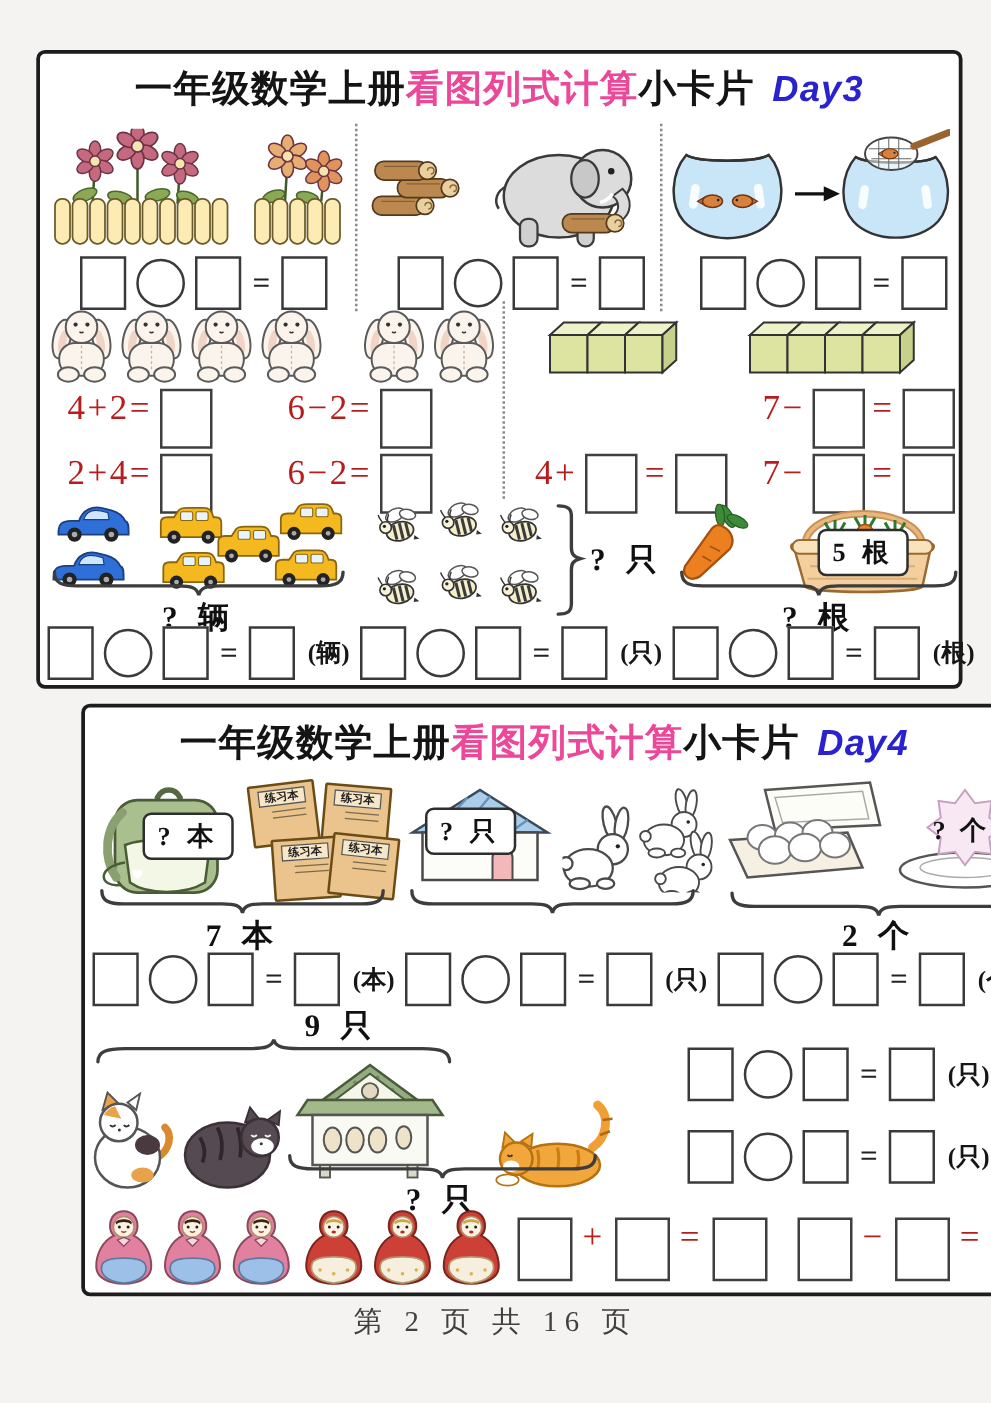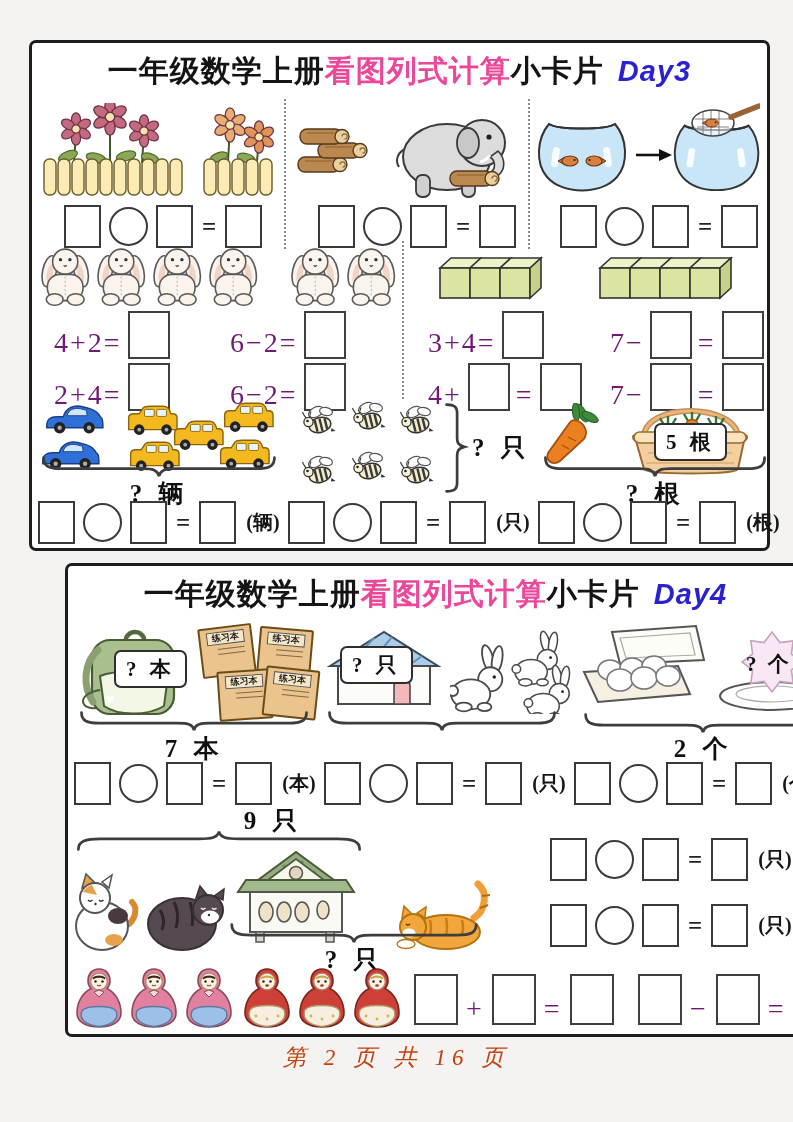--- a/index.html
+++ b/index.html
@@ -15,43 +15,43 @@
   .t-red{color:#ec4899;}
   .t-day{color:#2a22cf;font-style:italic;margin-left:14px;font-size:29px;}
   .vdots{position:absolute;width:0;border-left:2.5px dotted #8a8a8a;}
   .pic{position:absolute;}
   .strip{position:absolute;display:flex;align-items:center;gap:8px;}
   .sq{width:33px;height:39px;border:2.4px solid #3a3a3a;background:#fff;flex:none;}
   .circ{width:35px;height:35px;border:2.4px solid #3a3a3a;border-radius:50%;background:#fff;flex:none;}
   .eqs{font-family:"Liberation Serif",serif;font-weight:bold;font-size:25px;color:#222;margin:0 1px;}
   .unit{font-family:"Liberation Serif",serif;font-size:20px;font-weight:bold;color:#161616;
         white-space:nowrap;margin-left:2px;}
-  .eq{position:absolute;display:flex;align-items:flex-end;font-family:"Liberation Serif",serif;
-      font-size:28px;color:#701a75;letter-spacing:2px;}
+  .eq{position:absolute;display:flex;align-items:flex-start;font-family:"Liberation Serif",serif;
+      font-size:28px;color:#b91c1c;letter-spacing:2px;}
   .eq .box{width:38px;height:44px;border:2.4px solid #3f3f3f;background:#fff;margin-left:6px;flex:none;}
   .eq .box.mid{margin-right:6px;}
   .eq .box.big{width:40px;height:47px;margin:0 4px;}
   .eq .op{margin:0 4px;}
   .qlabel{position:absolute;font-family:"Liberation Serif",serif;font-weight:bold;
           font-size:25px;color:#101010;letter-spacing:5px;text-align:center;white-space:nowrap;}
   .brace{position:absolute;overflow:visible;}
   .brace path{fill:none;stroke:#3d3d3d;stroke-width:2.7;stroke-linecap:round;
               vector-effect:non-scaling-stroke;}
   .tagbox{position:absolute;background:#fff;border:2.2px solid #2e2e2e;border-radius:7px;
           font-family:"Liberation Serif",serif;font-weight:bold;font-size:21px;color:#111;
           padding:3px 10px;letter-spacing:4px;white-space:nowrap;}
   .starlabel{position:absolute;font-family:"Liberation Serif",serif;font-weight:bold;
              font-size:21px;color:#111;letter-spacing:3px;white-space:nowrap;}
   .notebook{position:absolute;width:50px;height:46px;background:#eac48c;border:2px solid #6b4c16;
             border-radius:2px;}
   .nb-title{margin:3px auto 2px;width:36px;text-align:center;font-size:9px;font-weight:bold;
             color:#1c1c1c;border:1px solid #555;background:#f6e7c8;line-height:11px;}
   .nb-line{height:0;border-bottom:1.6px solid #7a6a4a;margin:4px 7px 0 16px;}
   .footer{position:absolute;top:1042px;left:0;width:100%;text-align:center;
-          font-family:"Liberation Serif",serif;font-size:23px;color:#c2410c;letter-spacing:6px;font-style:italic;}
+          font-family:"Liberation Serif",serif;font-size:23px;color:#404040;letter-spacing:6px;}
 </style>
 </head>
 <body>
 
 <svg width="0" height="0" style="position:absolute">
 <defs>
   <g id="flw" stroke="#6b3344" stroke-width="1.2">
     <g fill="currentColor">
       <ellipse cy="-9" rx="4.6" ry="7.2"></ellipse>
       <ellipse cy="-9" rx="4.6" ry="7.2" transform="rotate(60)"></ellipse>
@@ -305,24 +305,20 @@
   <div class="eq" style="left:198px;top:268px">
     <span class="etext">6−2=</span>
       <span class="box"></span>
   </div>
   <div class="eq" style="left:22px;top:320px">
     <span class="etext">2+4=</span>
       <span class="box"></span>
   </div>
   <div class="eq" style="left:198px;top:320px">
     <span class="etext">6−2=</span>
-      <span class="box"></span>
-  </div>
-  <div class="eq" style="left:396px;top:268px">
-    <span class="etext">3+4=</span>
       <span class="box"></span>
   </div>
   <div class="eq" style="left:578px;top:268px">
     <span class="etext">7−</span>
       <span class="box mid"></span>
       <span class="etext">=</span>
       <span class="box"></span>
   </div>
   <div class="eq" style="left:396px;top:320px">
     <span class="etext">4+</span>

